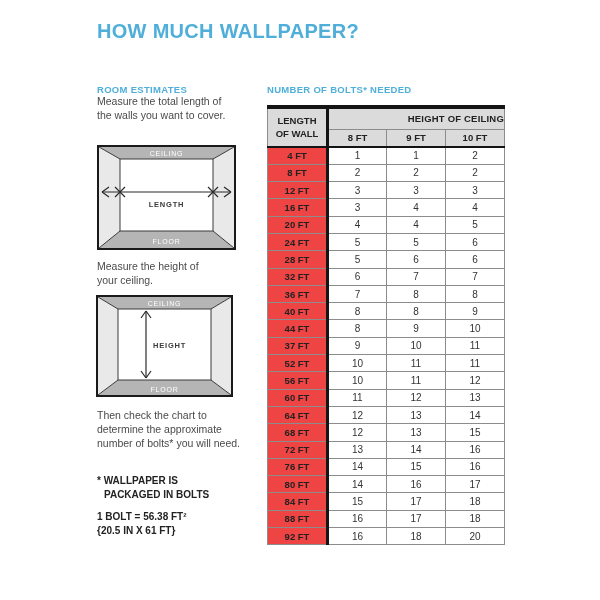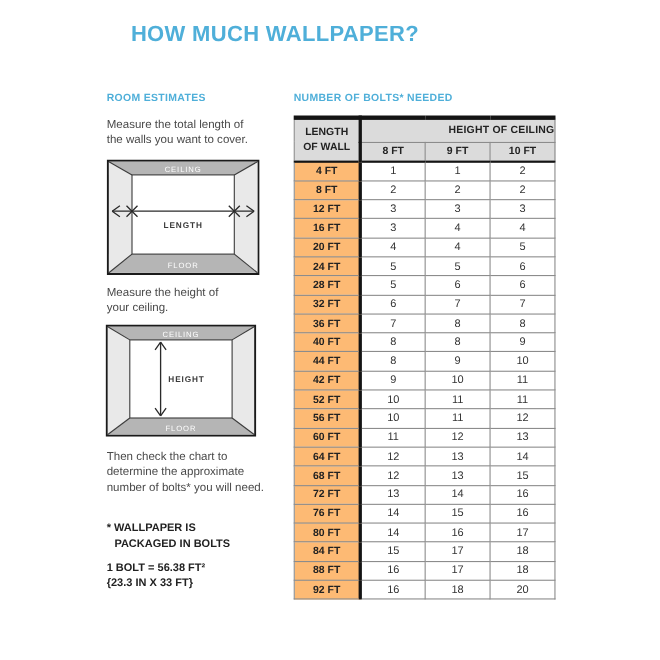--- a/index.html
+++ b/index.html
@@ -12,21 +12,20 @@
     background: #ffffff;
     overflow: hidden;
   }
   .page-title {
     position: absolute;
     left: 97px;
     top: 20px;
     font-size: 20px;
     font-weight: bold;
     letter-spacing: 0.3px;
-    margin-left: 22px;
   }
   .accent { color: #4FAFD9; }
 
   
   .left-col {
     position: absolute;
     left: 97px;
     top: 84px;
     width: 172px;
     height: 490px;
@@ -40,21 +39,21 @@
     letter-spacing: 0.3px;
   }
   .step-text {
     position: absolute;
     left: 0;
     font-size: 10.5px;
     line-height: 1.32;
     color: #4a4a4a;
     white-space: pre-line;
   }
-  .step-1 { top: 23px; }
+  .step-1 { top: 11px; }
   .step-2 { top: 176px; }
   .step-3 { top: 325px; }
   .diagram { position: absolute; left: 0; }
   .diagram-1 { top: 61px; }
   .diagram-2 { top: 211px; left: -1px; }
   .note-block {
     position: absolute;
     left: 0;
     top: 390px;
     font-size: 10px;
@@ -116,21 +115,21 @@
   }
   th.group-header { font-size: 9.5px; height: 22px; letter-spacing: 0.2px; text-align: right; }
   tr.subhead-row th { font-size: 9.5px; height: 18px; border-bottom: 2px solid #141414; }
   .bolts-table tbody td {
     height: 17.3px;
     font-size: 10px;
     color: #333333;
     background: #ffffff;
   }
   .bolts-table tbody td.row-label {
-    background: #fdba74;
+    background: #ef4444;
     font-weight: bold;
     font-size: 9.5px;
     color: #222222;
     border-right: 3px solid #141414;
   }
   svg text { font-family: "Liberation Sans", sans-serif; }
   .svg-wall-label { font-size: 7px; fill: #ffffff; letter-spacing: 0.8px; }
   .svg-measure-label { font-size: 7.5px; fill: #3a3a3a; letter-spacing: 0.8px; font-weight: bold; }
 </style>
 </head>
@@ -197,21 +196,21 @@
 determine the approximate
 number of bolts* you will need.</div>
 
     <div class="note-block">
       <div class="note-line1">* WALLPAPER IS</div>
       <div class="note-line2">PACKAGED IN BOLTS</div>
     </div>
 
     <div class="bolt-block">
       <div>1 BOLT = 56.38 FT²</div>
-      <div>{23.3 IN X 33 FT}</div>
+      <div>{20.5 IN X 61 FT}</div>
     </div>
   </div>
 
   <div class="table-section">
     <div class="table-heading accent" style="color: rgb(79, 175, 217);">NUMBER OF BOLTS* NEEDED</div>
     <table class="bolts-table">
       <colgroup>
         <col style="width:60px">
           <col style="width:59px">
           <col style="width:59px">
@@ -290,21 +289,21 @@
             <td>8</td>
             <td>9</td>
           </tr>
           <tr>
             <td class="row-label">44 FT</td>
             <td>8</td>
             <td>9</td>
             <td>10</td>
           </tr>
           <tr>
-            <td class="row-label">42 FT</td>
+            <td class="row-label">37 FT</td>
             <td>9</td>
             <td>10</td>
             <td>11</td>
           </tr>
           <tr>
             <td class="row-label">52 FT</td>
             <td>10</td>
             <td>11</td>
             <td>11</td>
           </tr>

